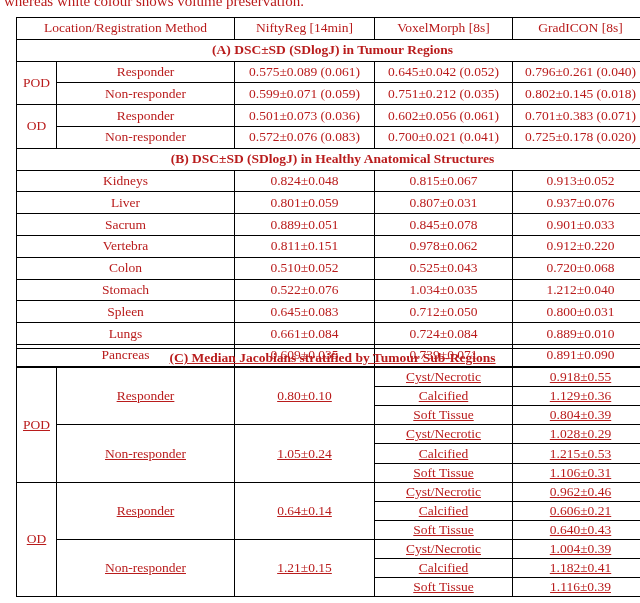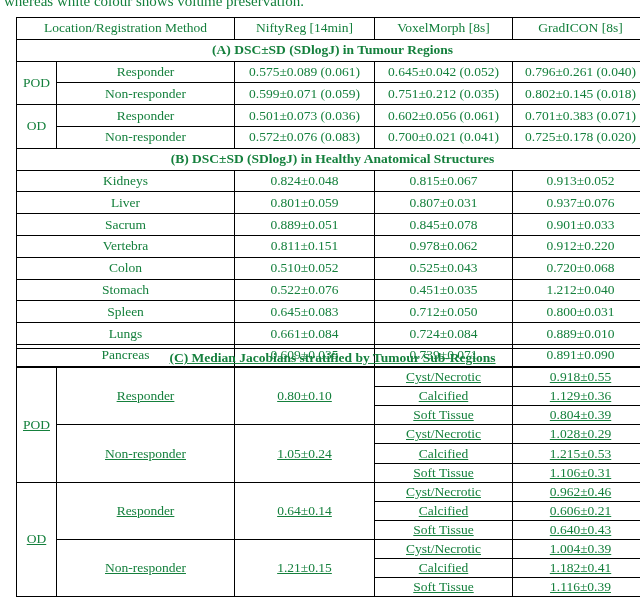--- a/index.html
+++ b/index.html
@@ -2,21 +2,21 @@
 <html><head>
 <meta charset="utf-8">
 <style>
   html,body { margin:0; padding:0; background:#ffffff; }
   .page {
     position:relative;
     width:640px; height:603px;
     background:#ffffff;
     overflow:hidden;
     font-family:"Liberation Serif", serif;
-    color:#15803d;
+    color:#b91c1c;
   }
   .top-text {
     position:absolute; top:-7px; left:4px;
     font-size:15px; white-space:nowrap;
   }
   .caption {
     position:absolute; top:586px; left:4px;
     font-size:15.5px; white-space:nowrap;
   }
   table.tbl {
@@ -131,21 +131,21 @@
       </tr>
       <tr>
         <td colspan="2">Colon</td>
         <td>0.510±0.052</td>
         <td>0.525±0.043</td>
         <td>0.720±0.068</td>
       </tr>
       <tr>
         <td colspan="2">Stomach</td>
         <td>0.522±0.076</td>
-        <td>0.451±0.035</td>
+        <td>1.034±0.035</td>
         <td>1.212±0.040</td>
       </tr>
       <tr>
         <td colspan="2">Spleen</td>
         <td>0.645±0.083</td>
         <td>0.712±0.050</td>
         <td>0.800±0.031</td>
       </tr>
       <tr>
         <td colspan="2">Lungs</td>

